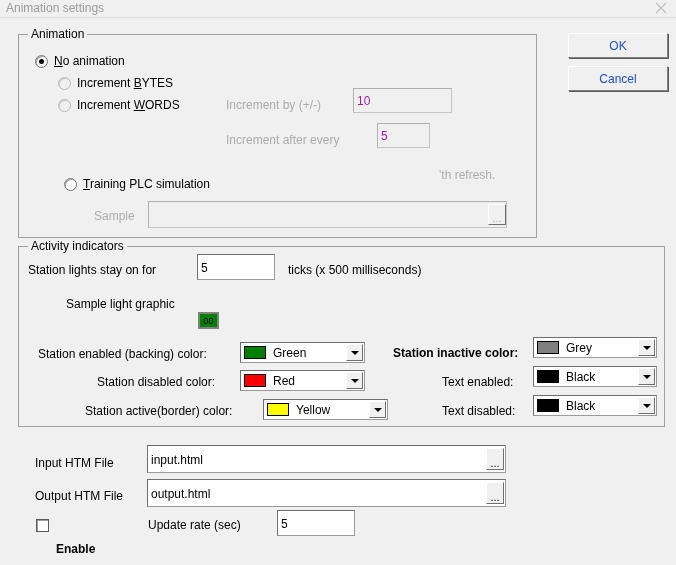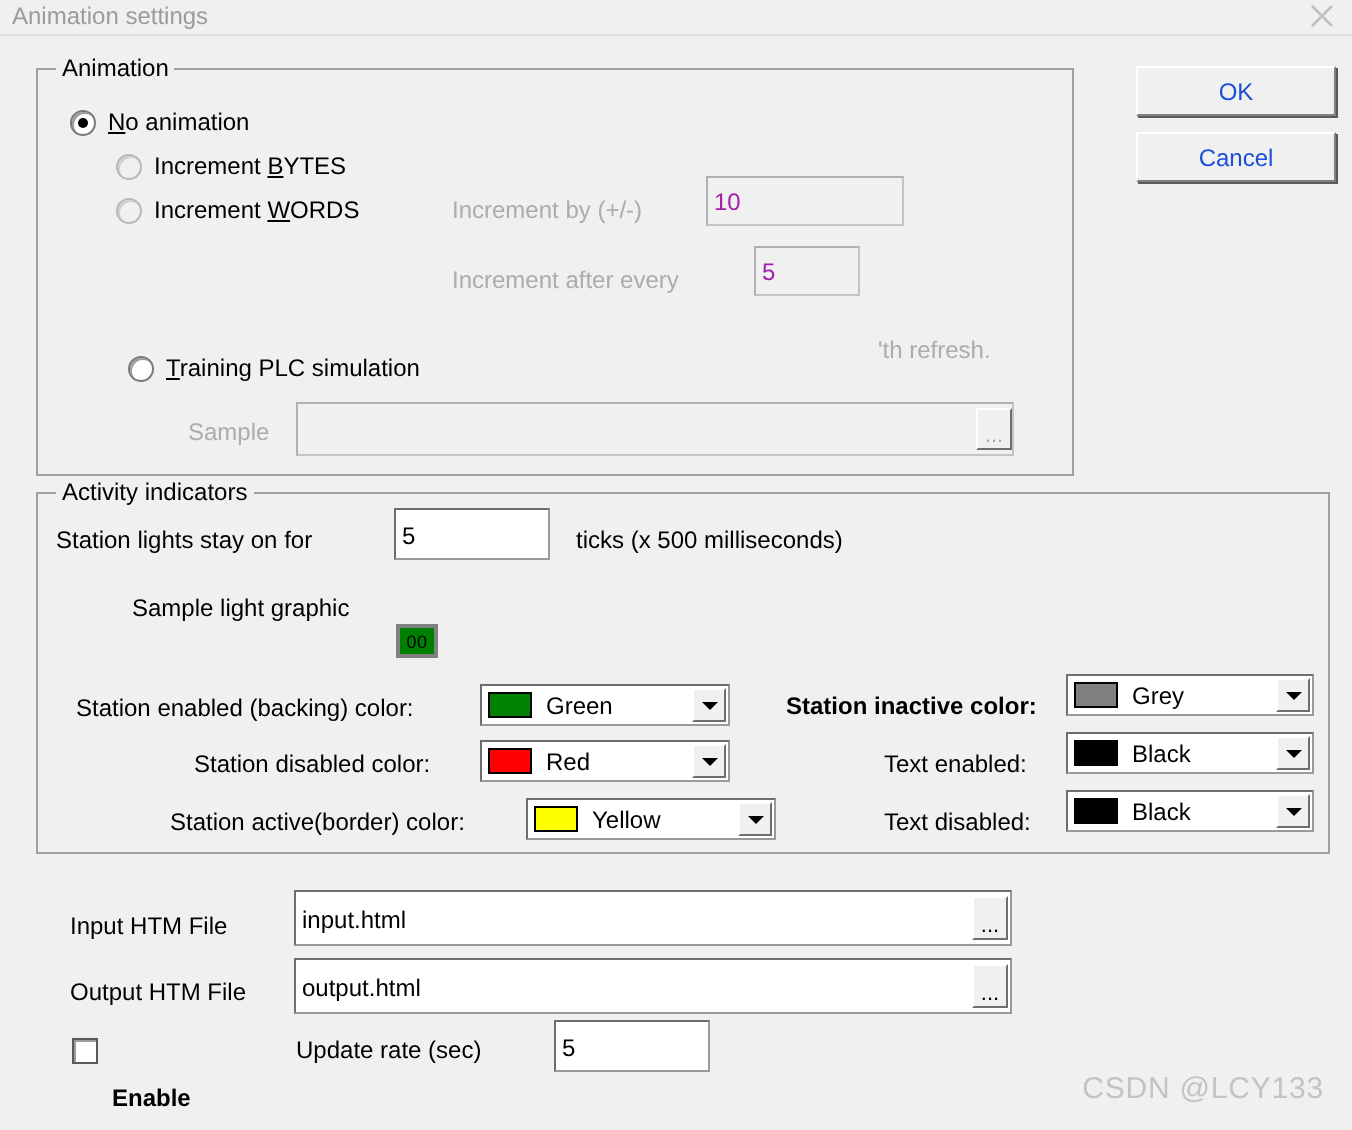--- a/index.html
+++ b/index.html
@@ -365,16 +365,15 @@
     <span class="lbl" style="left:35px; top:471px;">Output HTM File</span>
     <div class="field" style="left:147px; top:461px; width:359px; height:28px;">output.html</div>
     <div class="browse-btn" style="left:486px; top:464px; width:18px; height:22px;">...</div>
 
     <span class="checkbox" style="left:36px; top:501px;"></span>
     <span class="lbl" style="left:56px; top:524px;font-weight:bold;">Enable</span>
 
     <span class="lbl" style="left:148px; top:500px;">Update rate (sec)</span>
     <div class="field" style="left:277px; top:492px; width:78px; height:26px;">5</div>
 
-    <span class="watermark">CSDN @LCY133</span>
 
   </div>
 </div>
 
 </body></html>

